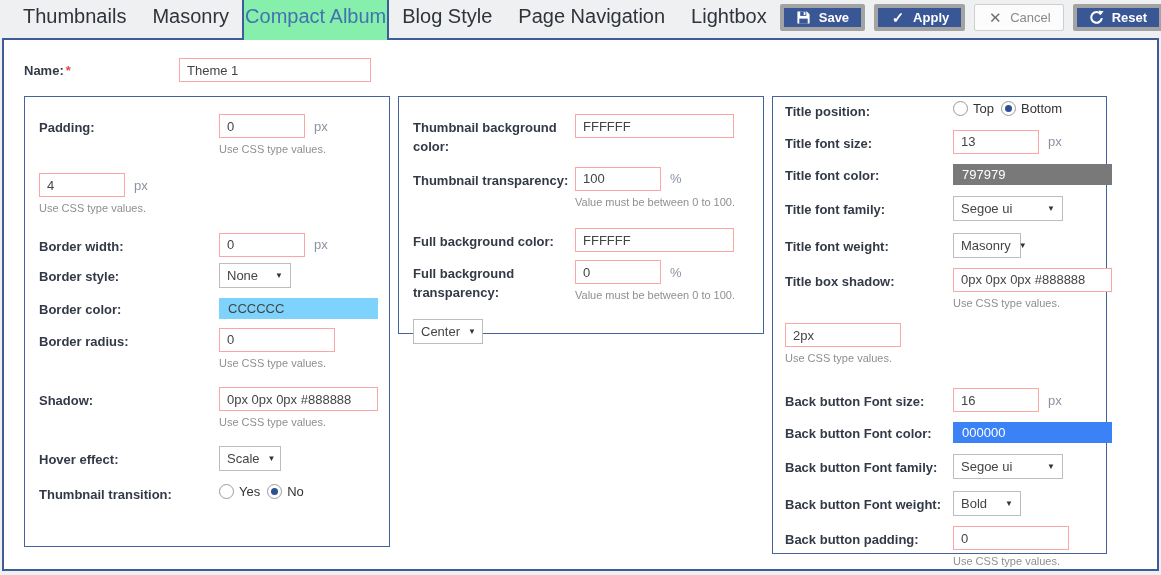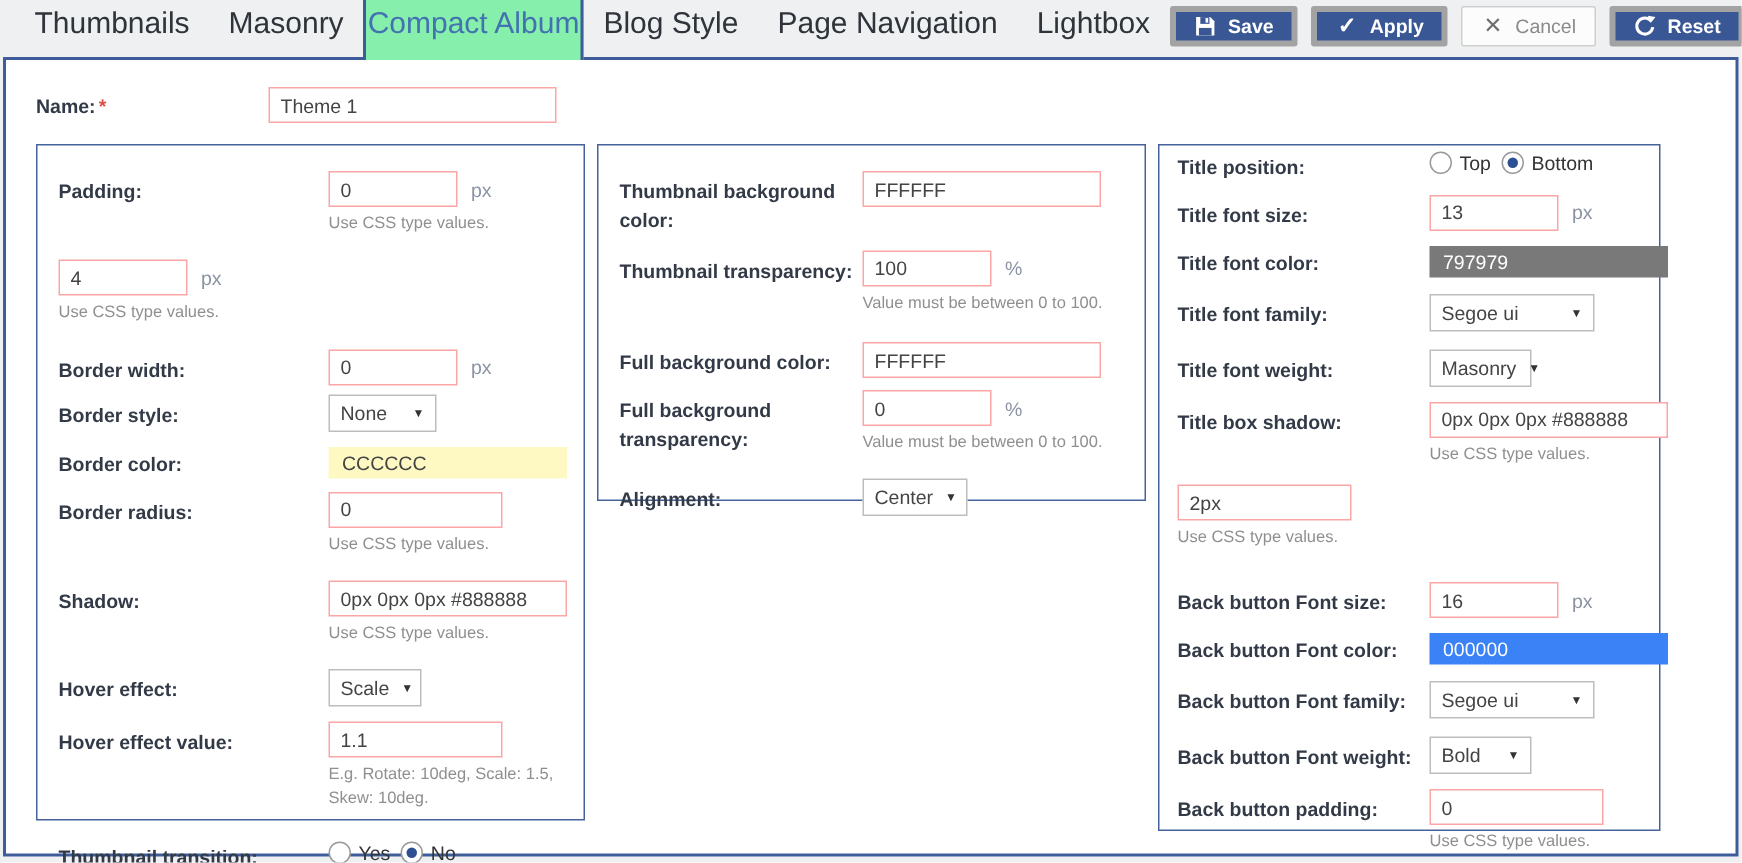--- a/index.html
+++ b/index.html
@@ -88,21 +88,21 @@
   }
   .select .arrow { font-size:8px; color:#333; margin-left:8px; } .sel-61 { width:62px; } .sel-71 { width:72px; }
   .sel-108 { width:110px; } .sel-70 { width:70px; } .sel-67 { width:68px; }
   
   .swatch {
     height:21px; display:flex; align-items:center;
     padding:0 9px; font-size:13px; cursor:pointer; margin-top:2px;
   }
   .panel.left .swatch  { width:159px; }
   .panel.right .swatch { width:159px; }
-  .sw-ccc { background:#fef9c3; color:#444; }
+  .sw-ccc { background:#7dd3fc; color:#444; }
   .sw-797 { background:#797979; color:#fff; }
   .sw-000 { background:#3b82f6; color:#fff; }
   
   .radio-group { display:flex; align-items:center; gap:7px; padding-top:3px; }
   .radio { display:inline-flex; align-items:center; gap:5px; font-size:13px; color:#333; cursor:pointer; }
   .rb {
     width:15px; height:15px; border-radius:50%;
     border:1px solid #9a9a9a; background:#fff;
     display:inline-block; position:relative;
   }
@@ -247,29 +247,20 @@
       <div class="row mb10">
         <div class="rlabel">Hover effect:</div>
         <div class="rctrl">
           <div class="select sel-61">
             <span>Scale</span>
             <span class="arrow">▼</span>
           </div>
         </div>
       </div>
 
-      <div class="row mb18">
-        <div class="rlabel">Hover effect value:</div>
-        <div class="rctrl">
-          <div class="ctrl-line">
-            <input class="txt w116" value="1.1" style="">
-          </div>
-          <div class="help">E.g. Rotate: 10deg, Scale: 1.5, Skew: 10deg.</div>
-        </div>
-      </div>
 
       <div class="row">
         <div class="rlabel">Thumbnail transition:</div>
         <div class="rctrl">
           <div class="radio-group">
             <span class="radio">
               <span class="rb"></span>
               <span>Yes</span>
             </span>
             <span class="radio">
@@ -318,21 +309,20 @@
         <div class="rctrl">
           <div class="ctrl-line">
             <input class="txt w80" value="0" style="">
             <span class="suffix">%</span>
           </div>
           <div class="help">Value must be between 0 to 100.</div>
         </div>
       </div>
 
       <div class="row">
-        <div class="rlabel">Alignment:</div>
         <div class="rctrl">
           <div class="select sel-70">
             <span>Center</span>
             <span class="arrow">▼</span>
           </div>
         </div>
       </div>
 
     </div>
 

